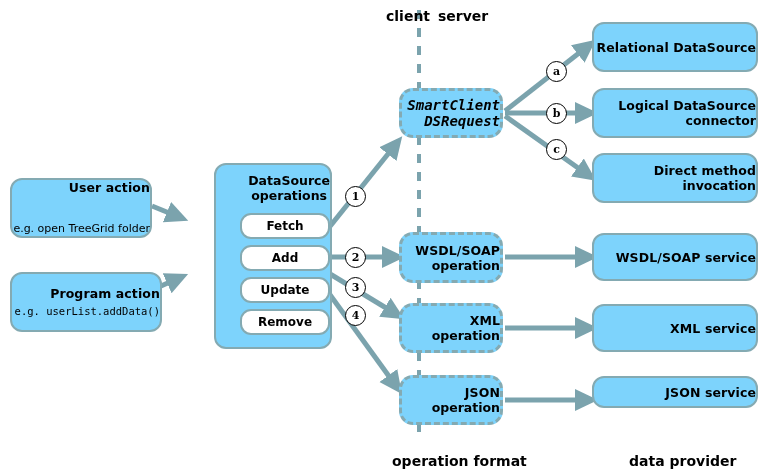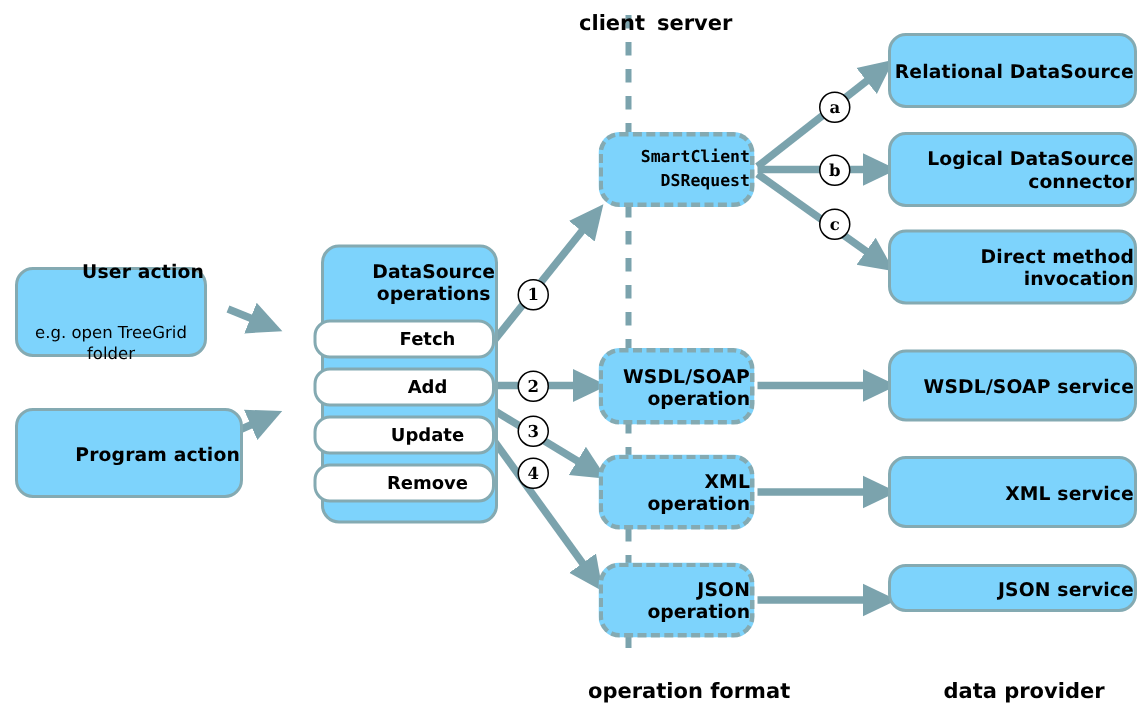--- a/index.html
+++ b/index.html
@@ -59,22 +59,23 @@
     font-weight: normal;
     margin-top: 3px;
   }
   .node .eg code {
     font-family: "DejaVu Sans Mono", "Liberation Mono", monospace;
     font-size: 10.5px;
   }
   .node .mono {
     font-family: "DejaVu Sans Mono", "Liberation Mono", monospace;
     font-weight: bold;
-    font-size: 11px;
+    font-size: 14px;
     line-height: 16px;
+    font-style: italic;
   }
   .node .norm {
     font-weight: normal;
   }
   
   #ops-box {
     left: 186px;
     top: 163px;
     width: 118px;
     height: 186px;
@@ -94,21 +95,20 @@
     margin: 3px 0;
     background: #ffffff;
     border: 2px solid #84aab2;
     border-radius: 11px;
     display: flex;
     align-items: center;
     justify-content: center;
     font-weight: bold;
     font-size: 12px;
     color: #000;
-    padding-left: 31px;
   }
   .label {
     position: absolute;
     font-weight: bold;
     font-size: 14px;
     color: #000;
     white-space: nowrap;
     z-index: 4;
   }
   .marker {
@@ -156,27 +156,28 @@
     <line x1="505" y1="116" x2="588" y2="175" stroke="#7ba3ad" stroke-width="5" marker-end="url(#ah)"></line>
 
     <line x1="505" y1="257" x2="588" y2="257" stroke="#7ba3ad" stroke-width="5" marker-end="url(#ah)"></line>
     <line x1="505" y1="328" x2="588" y2="328" stroke="#7ba3ad" stroke-width="5" marker-end="url(#ah)"></line>
     <line x1="505" y1="400" x2="588" y2="400" stroke="#7ba3ad" stroke-width="5" marker-end="url(#ah)"></line>
   </svg>
 
   <div class="label" style="left:386px; top:8px;">client</div>
   <div class="label" style="left:438px; top:8px;">server</div>
 
-  <div class="node" id="user-action" style="left:10px; top:178px; width:128px; height:60px;gap:24px;">
+  <div class="node" id="user-action" style="left:10px; top:178px; width:142px; height:60px;gap:24px;">
     <div class="ttl">User action</div>
     <div class="eg">e.g. open TreeGrid folder</div>
   </div>
 
   <div class="node" id="program-action" style="left:10px; top:272px; width:152px; height:60px;">
     <div class="ttl">Program action</div>
+    <div class="eg"><code>e.g. userList.addData()</code></div>
   </div>
 
   <div class="node" id="ops-box">
     <div class="ops-title">
       <span>DataSource</span><br>
       <span>operations</span>
     </div>
     <div class="pill">Fetch</div>
     <div class="pill">Add</div>
     <div class="pill">Update</div>

